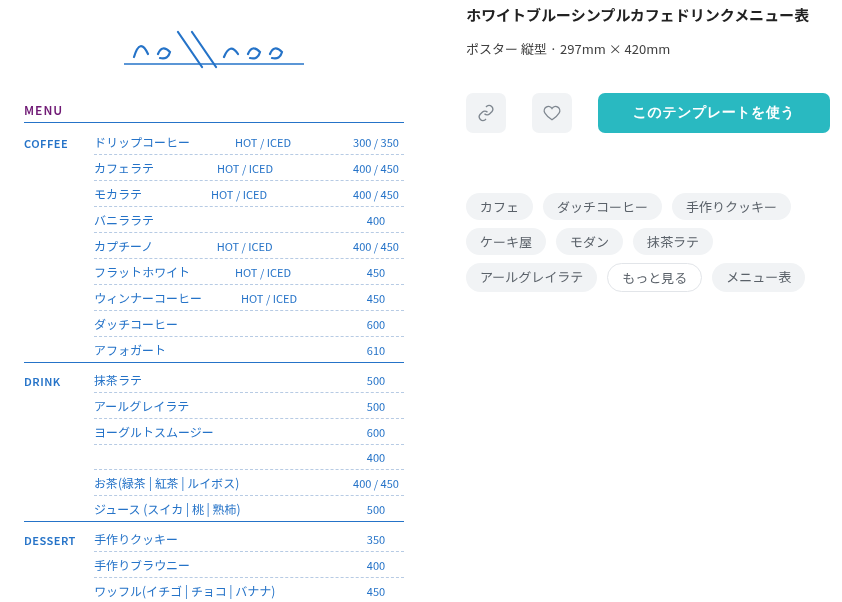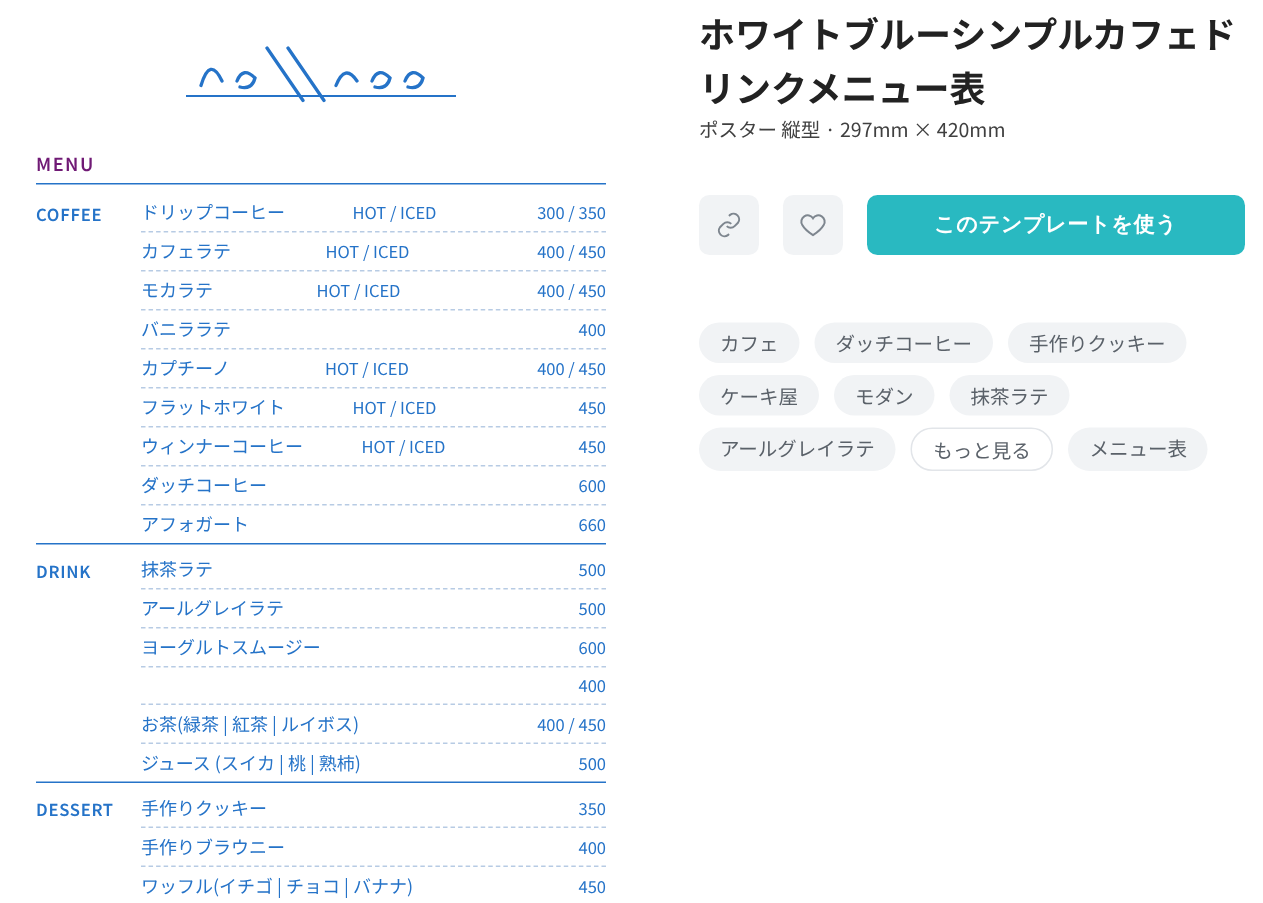--- a/index.html
+++ b/index.html
@@ -10,25 +10,25 @@
 .logo svg{width:200px;height:50px}
 .menu-title{color:#701a75;font-size:12px;font-weight:600;letter-spacing:1px;padding:0 0 4px 0;margin:0 10px 6px 10px;border-bottom:1px solid #2573c8}
 .section{display:flex;margin:0 10px 4px 10px;border-bottom:1px solid #2573c8}
 .section:last-of-type{border-bottom:1px solid #2573c8}
 .section-label{width:70px;color:#2573c8;font-size:11px;font-weight:600;padding:6px 0 0 0;letter-spacing:.5px;flex:0 0 70px}
 .items{flex:1}
 .item{display:flex;align-items:baseline;border-bottom:1px dashed #b7cbe4;padding:4px 0;font-size:12px;color:#2573c8}
 .item:last-child{border-bottom:none}
 .item-name{flex:0 0 auto}
 .item-temp{flex:1;text-align:center;padding-right:12px;font-size:11px;color:#2573c8}
-.item-price{width:56px;text-align:right;font-size:11px}
+.item-price{width:56px;text-align:center;font-size:11px}
 .sidebar{flex:1;padding:4px 12px 0 46px}
-.title{font-size:24px;font-weight:700;color:#222;line-height:1.5;margin-bottom:0}
+.title{font-size:15px;font-weight:700;color:#222;line-height:1.5;margin-bottom:12px}
 .meta{font-size:13px;color:#404040;margin-bottom:35px}
-.actions{display:flex;gap:16px;margin-bottom:45px}
+.actions{display:flex;gap:26px;margin-bottom:60px}
 .icon-btn{width:40px;height:40px;border-radius:7px;background:#f1f3f5;display:flex;align-items:center;justify-content:center;color:#7e868f;cursor:pointer}
 .icon-btn svg{width:18px;height:18px;stroke:#7e868f;fill:none;stroke-width:1.8}
 .cta{flex:1;height:40px;background:#29b9c1;color:#fff;border:none;border-radius:7px;font-size:14px;font-weight:600;cursor:pointer;letter-spacing:.5px}
 .tags{display:flex;flex-wrap:wrap;gap:8px 10px}
 .tag{background:#f1f3f5;color:#5a6169;padding:4px 14px;border-radius:18px;font-size:13px;cursor:pointer}
 .tag.more{background:#fff;border:1px solid #e2e5e9}
 </style>
 </head>
 <body>
 
@@ -81,21 +81,21 @@
               <span class="item-price">450</span>
             </div>
             <div class="item">
               <span class="item-name">ダッチコーヒー</span>
               <span class="item-temp"></span>
               <span class="item-price">600</span>
             </div>
             <div class="item">
               <span class="item-name">アフォガート</span>
               <span class="item-temp"></span>
-              <span class="item-price">660</span>
+              <span class="item-price">610</span>
             </div>
           </div>
         </div>
         <div class="section">
           <div class="section-label">DRINK</div>
           <div class="items">
             <div class="item">
               <span class="item-name">抹茶ラテ</span>
               <span class="item-temp"></span>
               <span class="item-price">500</span>

